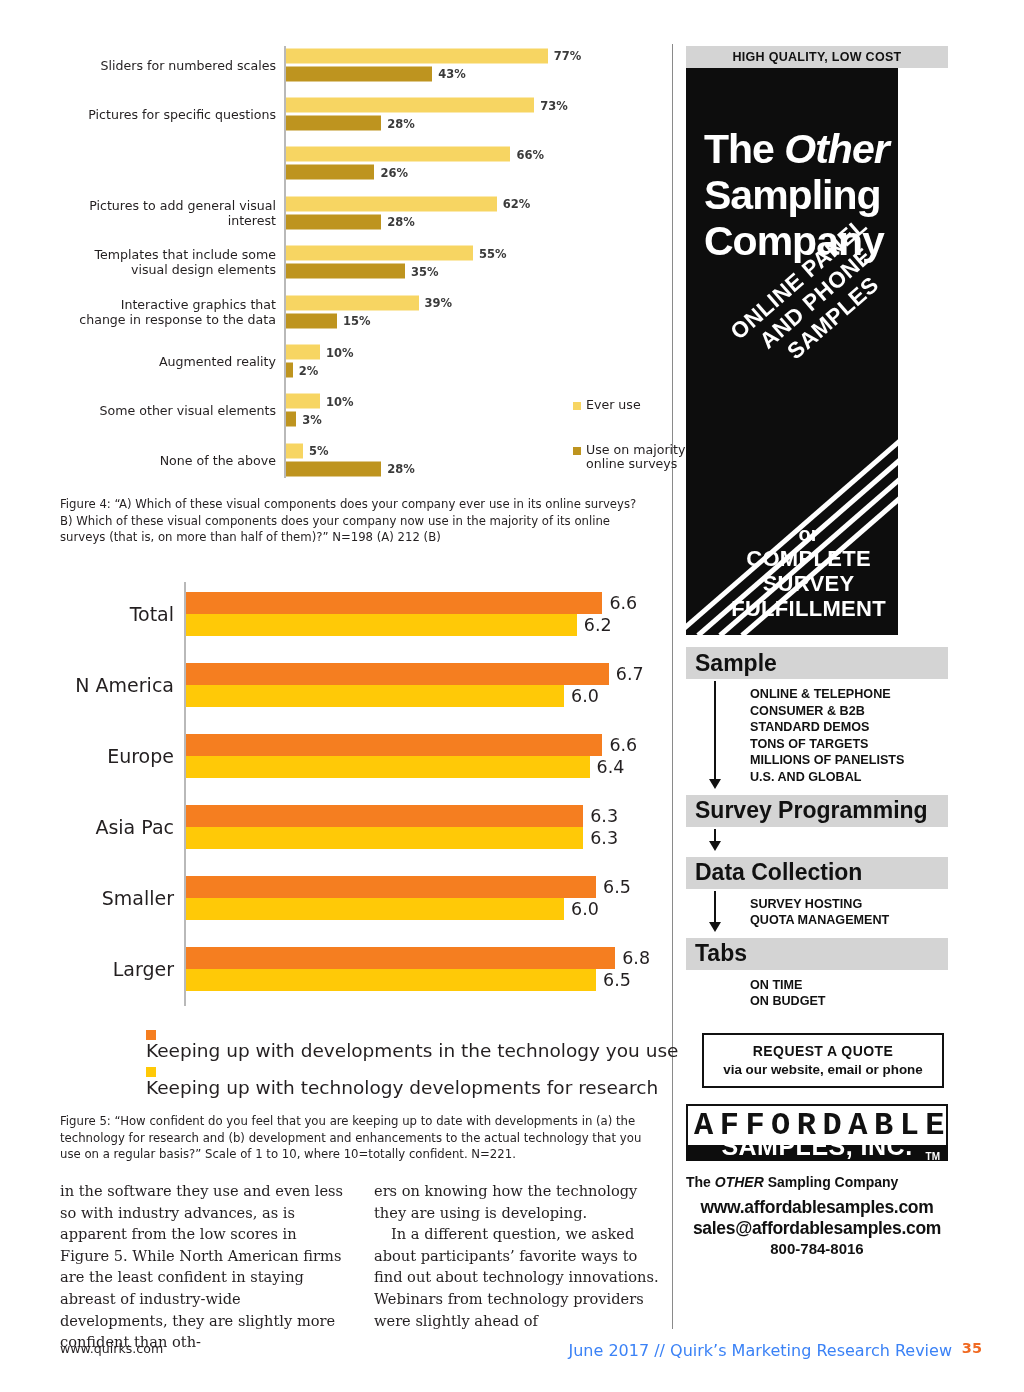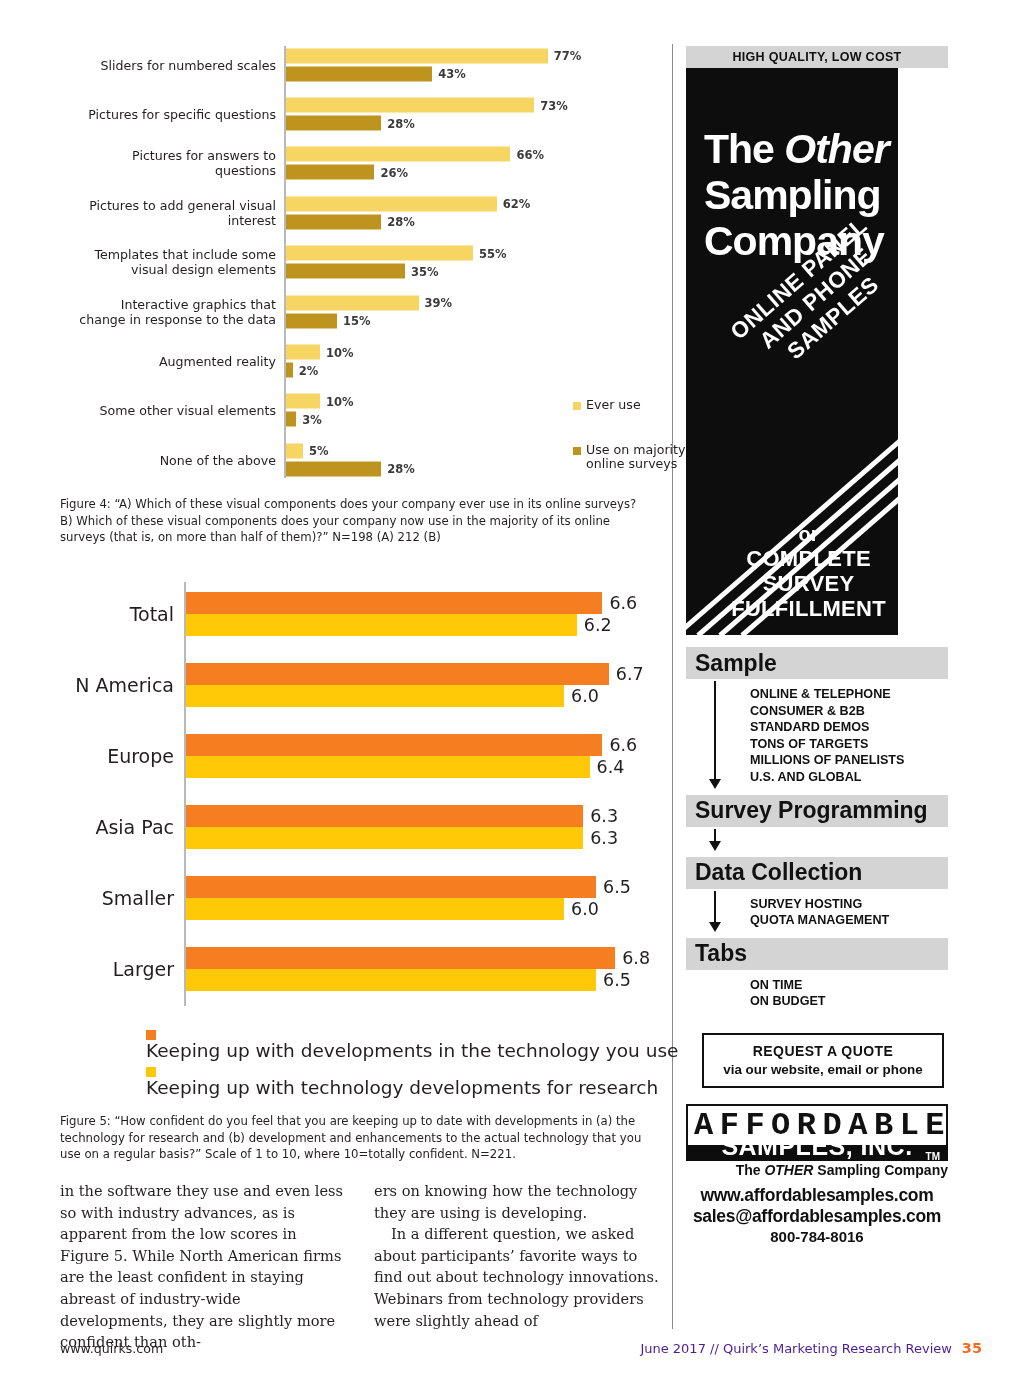--- a/index.html
+++ b/index.html
@@ -101,21 +101,21 @@
   .body-col p.indent { text-indent: 17px; }
 
   
   .footer { position: absolute; left: 0; top: 1341px; width: 1024px; height: 22px; }
   .footer-left {
     position: absolute; left: 60px; top: 0;
     font-size: 12.6px; color: #231f20;
   }
   .footer-right {
     position: absolute; right: 72px; top: 0;
-    font-size: 13px; color: #4c1d95; white-space: nowrap;
+    font-size: 16px; color: #3b82f6; white-space: nowrap;
   }
   .footer-page {
     position: absolute; right: 42px; top: -1px;
     font-size: 14.5px; font-weight: bold; color: #f06a22;
   }
 
   
   .ad-col { position: absolute; left: 686px; top: 46px; width: 262px; }
 
   .ad-banner {
@@ -217,21 +217,21 @@
   .logo-bot .name {
     font-family: "Liberation Sans", sans-serif;
     font-size: 25px; font-weight: bold; color: #fff; letter-spacing: .5px;
   }
   .logo-bot .tm {
     position: absolute; right: 8px; top: 6px;
     font-family: Liberation Sans, sans-serif;
     font-size: 10px; font-weight: bold; color: #fff;
   }
   .logo-tag {
-    text-align: right; margin-top: 1px;
+    text-align: left; margin-top: 13px;
     font-family: "Liberation Sans", sans-serif;
     font-size: 14px; font-weight: bold; color: #111;
   }
   .logo-tag .ital { font-style: italic; }
 
   .contact { text-align: center; margin-top: 7px; font-family: "Liberation Sans", sans-serif; color: #111; }
   .contact .web { font-size: 17.5px; font-weight: bold; letter-spacing: -.3px; }
   .contact .mail { font-size: 17.5px; font-weight: bold; letter-spacing: -.3px; }
   .contact .tel { font-size: 15px; font-weight: bold; margin-top: 1px; }
 </style>
@@ -267,22 +267,20 @@
                 <div class="fill" style="width: 248.2px; background: rgb(247, 213, 98);"></div>
                 <span class="val" style="left: 248.2px;">73%</span>
               </div>
               <div class="c1-bar">
                 <div class="fill" style="width: 95.2px; background: rgb(190, 148, 31);"></div>
                 <span class="val" style="left: 95.2px;">28%</span>
               </div>
             </div>
           </div>
           <div class="c1-row">
-            <div class="c1-label">Pictures for answers to
-questions</div>
             <div class="c1-bars">
               <div class="c1-bar">
                 <div class="fill" style="width: 224.4px; background: rgb(247, 213, 98);"></div>
                 <span class="val" style="left: 224.4px;">66%</span>
               </div>
               <div class="c1-bar">
                 <div class="fill" style="width: 88.4px; background: rgb(190, 148, 31);"></div>
                 <span class="val" style="left: 88.4px;">26%</span>
               </div>
             </div>

